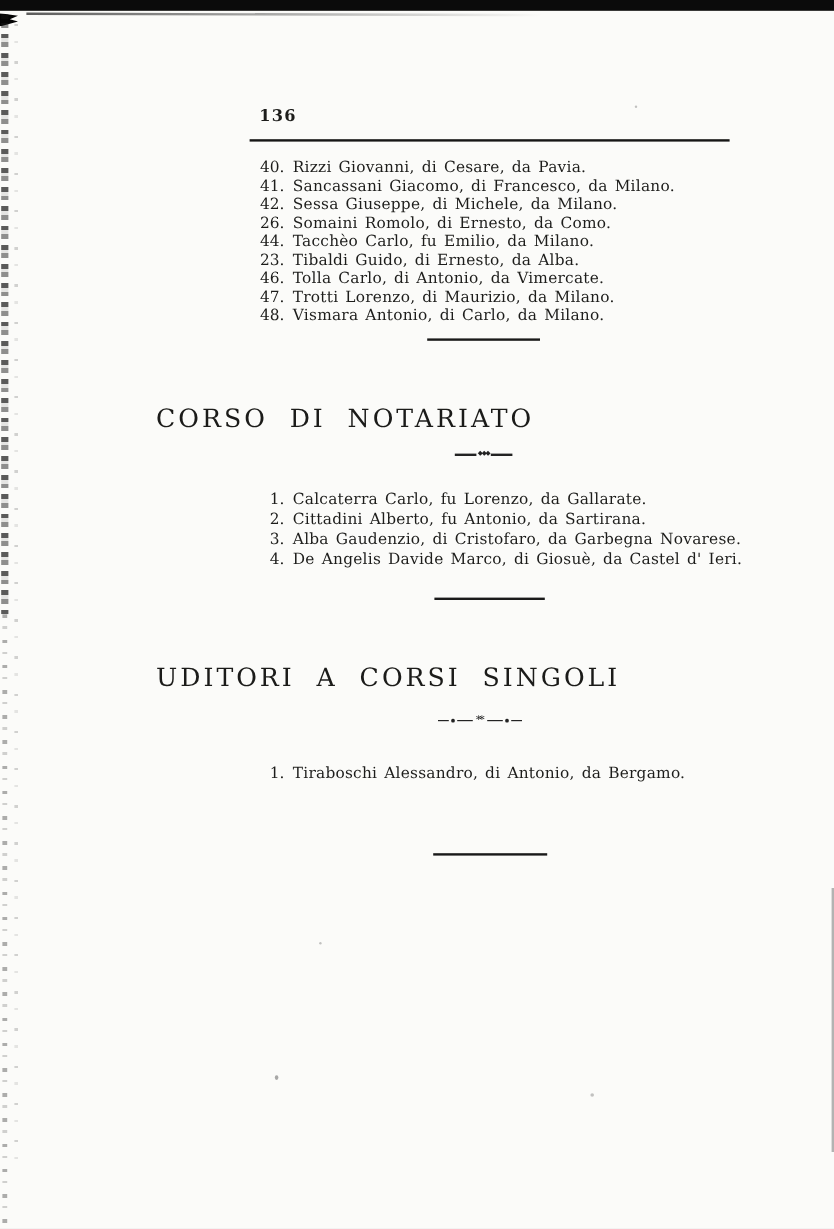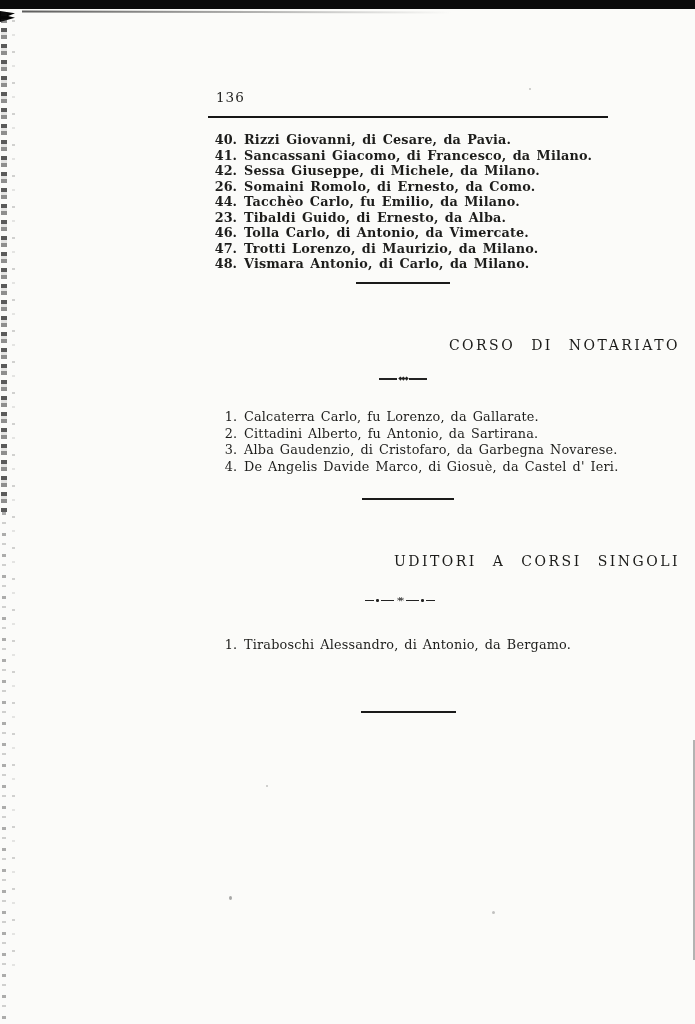--- a/index.html
+++ b/index.html
@@ -51,47 +51,47 @@
   }
   .right-edge-line {
     position:absolute; right:0px; top:740px; width:2px; height:220px;
     background:rgba(90,90,90,.45);
   }
   .speck { position:absolute; background:#555; border-radius:50%; opacity:.35; }
 
   
   .page-number {
     position:absolute; left:216px; top:89px;
-    font-size:13.5px; letter-spacing:1px; font-weight:normal;
+    font-size:13.5px; letter-spacing:1px; font-weight:bold;
   }
   .rule-top {
     position:absolute; left:208px; top:116px; width:400px; height:2px;
     background:#161616;
   }
 
   .list { position:absolute; }
   .row { display:flex; font-size:12.8px; }
-  .list-roster .row    { line-height:15.55px;font-weight:bold; }
+  .list-roster .row    { line-height:15.55px; }
   .list-notariato .row { line-height:16.6px; }
   .list-uditori .row   { line-height:16px; }
   .num { flex:none; width:23px; text-align:right; }
   .txt { margin-left:7px; letter-spacing:.2px; word-spacing:1.6px; white-space:nowrap; }
 
   .list-roster    { left:214px; top:132px; }
   .list-notariato { left:214px; top:409px; }
   .list-uditori   { left:214px; top:637px; }
 
   .divider { position:absolute; height:2px; background:#1a1a1a; }
   .div-a { left:356px; top:282px; width:94px; }
   .div-b { left:362px; top:498px; width:92px; }
   .div-c { left:361px; top:711px; width:95px; }
 
   .heading {
-    position:absolute; left:130px; width:550px; text-align:right;
-    font-size:14px; letter-spacing:2.5px; word-spacing:9px;
+    position:absolute; left:130px; width:550px; text-align:left;
+    font-size:21px; letter-spacing:2.5px; word-spacing:9px;
     color:#1b1b19; white-space:nowrap;
   }
   .h-notariato { top:337px; }
   .h-uditori   { top:553px; }
 
   .ornament {
     position:absolute; display:flex; align-items:center; justify-content:center;
     color:#222;
   }
   .orn-line { height:1.6px; background:#232323; flex:none; }

